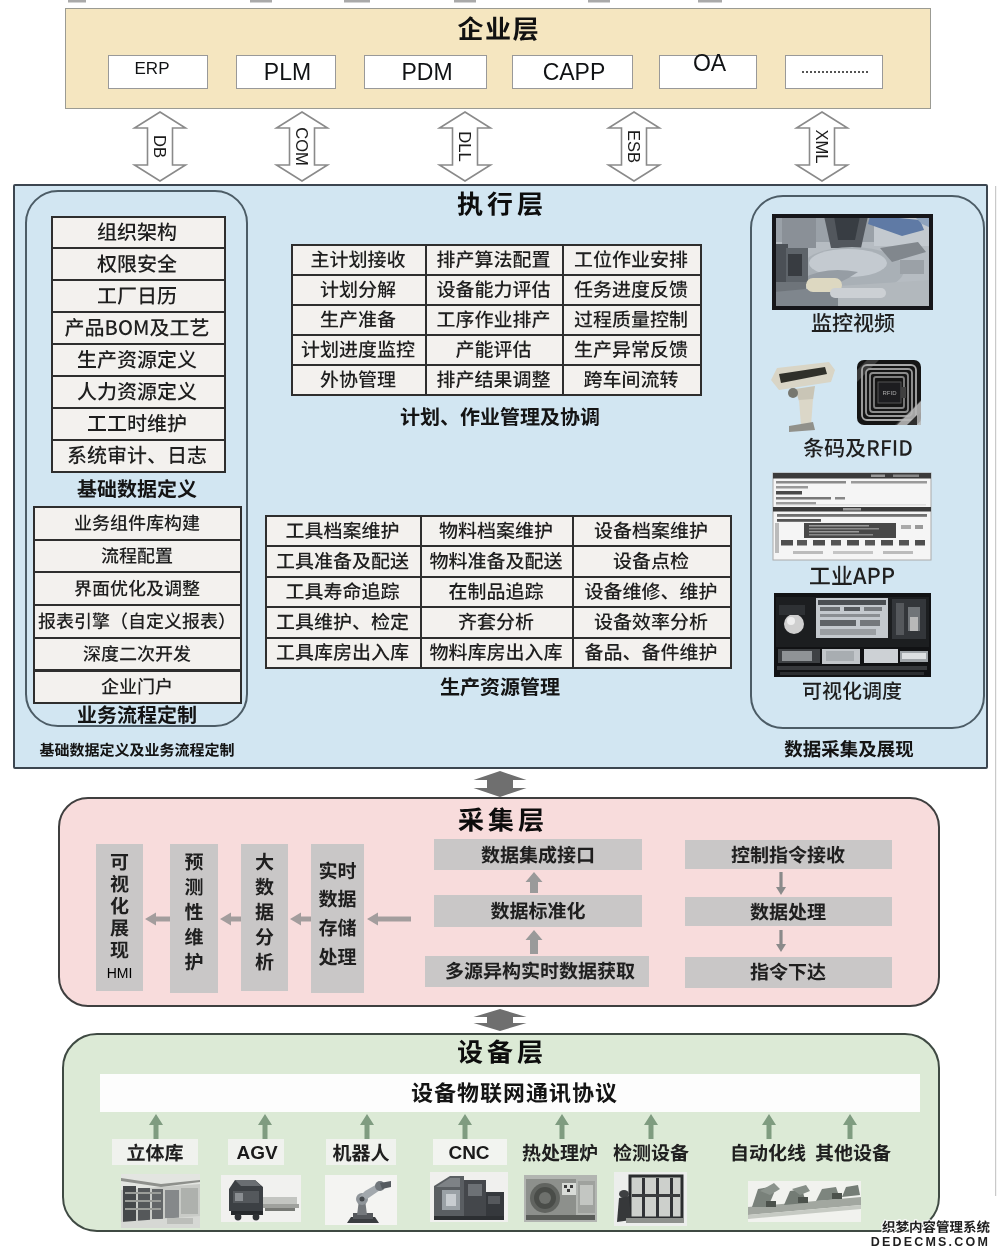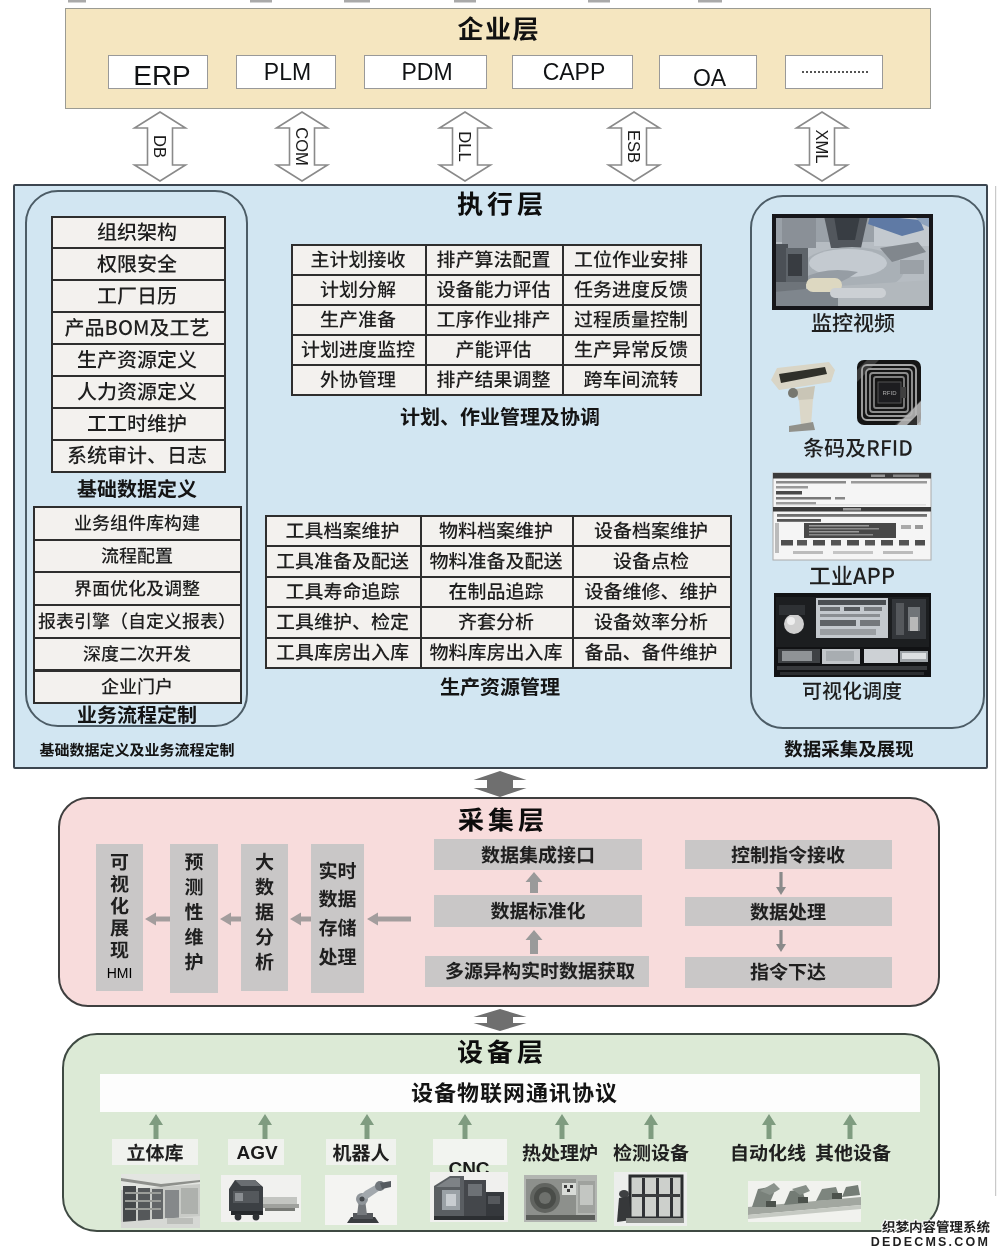--- a/index.html
+++ b/index.html
@@ -1,28 +1,28 @@
 <!DOCTYPE html>
 <html><head><meta charset="utf-8"><style>
 html,body{margin:0;padding:0;}
 body{width:1000px;height:1255px;position:relative;background:#fff;overflow:hidden;font-family:"Liberation Sans",sans-serif;}
 .abs{position:absolute;box-sizing:border-box;}
 .lt{line-height:1.25;white-space:nowrap;}
 </style></head><body>
 <div class="abs" style="left:65px;top:8px;width:866px;height:101px;background:#f5e6c0;border:1.5px solid #9b9b93;"></div>
 <div class="abs" style="left:108px;top:55px;width:100px;height:34px;background:#fff;border:1.5px solid #999;"></div>
-<div class="abs lt" style="font-size:28px;font-weight:normal;color:#101214;left:62px;top:57.74px;width:200px;text-align:center;">ERP</div>
+<div class="abs lt" style="font-size:17px;font-weight:normal;color:#101214;left:52px;top:57.74px;width:200px;text-align:center;">ERP</div>
 <div class="abs" style="left:236px;top:55px;width:100px;height:34px;background:#fff;border:1.5px solid #999;"></div>
 <div class="abs lt" style="font-size:23px;font-weight:normal;color:#101214;left:187.5px;top:57.74px;width:200px;text-align:center;">PLM</div>
 <div class="abs" style="left:364px;top:55px;width:123px;height:34px;background:#fff;border:1.5px solid #999;"></div>
 <div class="abs lt" style="font-size:23px;font-weight:normal;color:#101214;left:327.0px;top:57.74px;width:200px;text-align:center;">PDM</div>
 <div class="abs" style="left:512px;top:55px;width:121px;height:34px;background:#fff;border:1.5px solid #999;"></div>
 <div class="abs lt" style="font-size:23px;font-weight:normal;color:#101214;left:474.0px;top:57.74px;width:200px;text-align:center;">CAPP</div>
 <div class="abs" style="left:659px;top:55px;width:98px;height:34px;background:#fff;border:1.5px solid #999;"></div>
-<div class="abs lt" style="font-size:23px;font-weight:normal;color:#101214;left:609.5px;top:64px;width:200px;text-align:center;">OA</div>
+<div class="abs lt" style="font-size:23px;font-weight:normal;color:#101214;left:609.5px;top:49px;width:200px;text-align:center;">OA</div>
 <div class="abs" style="left:785px;top:55px;width:98px;height:34px;background:#fff;border:1.5px solid #999;"></div>
 <div class="abs" style="left:802px;top:71px;width:66px;border-top:2px dotted #555"></div>
 <div class="abs" style="left:13px;top:184px;width:975px;height:585px;background:#d2e6f2;border:2px solid #3c4650;border-radius:2px;"></div>
 <div class="abs" style="left:24.5px;top:190px;width:223px;height:537px;background:none;border:2px solid #4c5c66;border-radius:33px;"></div>
 <div class="abs" style="left:50.5px;top:215.5px;width:175px;height:33.9px;background:#f3f1ee;border:2px solid #2e2e2e;"></div>
 <div class="abs" style="left:50.5px;top:247.4px;width:175px;height:33.9px;background:#f3f1ee;border:2px solid #2e2e2e;"></div>
 <div class="abs" style="left:50.5px;top:279.3px;width:175px;height:33.9px;background:#f3f1ee;border:2px solid #2e2e2e;"></div>
 <div class="abs" style="left:50.5px;top:311.2px;width:175px;height:33.9px;background:#f3f1ee;border:2px solid #2e2e2e;"></div>
 <div class="abs" style="left:50.5px;top:343.1px;width:175px;height:33.9px;background:#f3f1ee;border:2px solid #2e2e2e;"></div>
 <div class="abs" style="left:50.5px;top:375.0px;width:175px;height:33.9px;background:#f3f1ee;border:2px solid #2e2e2e;"></div>
@@ -77,21 +77,21 @@
 <div class="abs" style="left:685px;top:840px;width:207px;height:29px;background:#c9c7c7;"></div>
 <div class="abs" style="left:685px;top:897px;width:207px;height:29px;background:#c9c7c7;"></div>
 <div class="abs" style="left:685px;top:957px;width:207px;height:31px;background:#c9c7c7;"></div>
 <div class="abs" style="left:62px;top:1033px;width:878px;height:199px;background:#dcead6;border:2px solid #3f4a43;border-radius:35px;"></div>
 <div class="abs" style="left:100px;top:1074px;width:820px;height:38px;background:#fdfdfd;"></div>
 <div class="abs" style="left:112px;top:1139px;width:86px;height:26px;background:#f0f2ee;"></div>
 <div class="abs" style="left:228px;top:1139px;width:56px;height:26px;background:#f0f2ee;"></div>
 <div class="abs lt" style="font-size:19px;font-weight:bold;color:#1a1a1a;left:157px;top:1141.22px;width:200px;text-align:center;">AGV</div>
 <div class="abs" style="left:326px;top:1139px;width:70px;height:26px;background:#f0f2ee;"></div>
 <div class="abs" style="left:433px;top:1139px;width:74px;height:26px;background:#f2f4f0;"></div>
-<div class="abs lt" style="font-size:19px;font-weight:bold;color:#1a1a1a;left:369px;top:1141.22px;width:200px;text-align:center;margin-top:16px;">CNC</div>
+<div class="abs lt" style="font-size:19px;font-weight:bold;color:#1a1a1a;left:369px;top:1141.22px;width:200px;text-align:center;">CNC</div>
 <svg class="abs" style="left:0;top:0;pointer-events:none" width="1000" height="1255">
 <defs>
       <path id="g0" d="M18 -40V-5H8V6H93V-5H57V-25H84V-35H57V-56H44V-5H30V-40ZM48 -86C38 -71 20 -59 2 -52C5 -49 8 -45 10 -42C25 -48 39 -58 50 -70C64 -55 77 -48 91 -42C92 -45 96 -50 98 -52C84 -57 70 -64 57 -78L59 -81Z"></path>
       <path id="g1" d="M6 -61C11 -48 16 -32 18 -22L30 -27C28 -36 22 -52 17 -64ZM83 -64C80 -52 74 -38 69 -28V-84H57V-8H43V-84H31V-8H5V4H95V-8H69V-27L78 -22C83 -32 90 -46 94 -58Z"></path>
       <path id="g2" d="M31 -46V-36H88V-46ZM24 -71H78V-62H24ZM11 -81V-51C11 -35 11 -13 2 3C5 4 10 7 13 9C22 -8 24 -34 24 -51V-52H90V-81ZM68 -14 73 -6 44 -4C48 -8 52 -13 54 -18H79ZM31 9C35 7 40 7 78 4C79 6 80 8 81 10L93 5C90 -1 83 -11 79 -18H95V-28H25V-18H40C37 -12 34 -8 32 -6C30 -4 29 -2 27 -2C28 1 30 6 31 9Z"></path>
       <path id="g3" d="M50 -85C50 -78 50 -71 50 -65H37V-54H50C50 -50 50 -45 49 -41L42 -45L36 -38L35 -43L26 -41V-55H35V-66H26V-85H15V-66H4V-55H15V-37C10 -36 6 -35 3 -34L5 -22L15 -25V-4C15 -3 14 -3 13 -3C12 -3 8 -3 5 -3C6 0 8 6 8 9C15 9 19 8 22 6C25 4 26 1 26 -4V-29L37 -33L36 -36L47 -30C44 -17 38 -7 28 -0C30 2 35 7 36 10C47 1 53 -10 57 -23C61 -21 64 -18 66 -16L72 -23C72 -3 75 9 85 9C93 9 97 5 98 -10C95 -10 90 -13 88 -15C88 -6 87 -2 86 -2C82 -2 82 -26 84 -65H62C62 -71 62 -78 62 -85ZM72 -54C72 -44 71 -35 71 -27C68 -30 64 -32 60 -35C60 -41 61 -47 61 -54Z"></path>
       <path id="g4" d="M45 -79V-68H94V-79ZM25 -85C21 -78 11 -69 3 -64C5 -61 8 -56 9 -54C19 -60 30 -71 37 -80ZM40 -52V-40H70V-5C70 -4 69 -3 68 -3C66 -3 59 -3 53 -4C55 0 57 5 57 9C66 9 72 8 77 7C81 5 82 2 82 -5V-40H96V-52ZM29 -63C23 -52 12 -40 2 -33C4 -31 8 -25 10 -23C12 -25 15 -27 18 -30V9H30V-44C34 -48 38 -54 41 -59Z"></path>
       <path id="g5" d="M5 -7 6 2C16 -0 28 -3 40 -6L39 -14C26 -11 13 -8 5 -7ZM48 -80V-2H38V6H96V-2H88V-80ZM57 -2V-20H78V-2ZM57 -46H78V-28H57ZM57 -54V-71H78V-54ZM7 -42C8 -43 11 -43 23 -45C18 -39 15 -34 13 -32C9 -29 7 -26 5 -26C6 -24 7 -19 8 -18C10 -19 14 -20 40 -25C40 -27 40 -31 40 -33L20 -30C28 -38 36 -48 42 -59L35 -63C33 -60 30 -56 28 -53L16 -52C22 -60 28 -70 32 -81L24 -85C20 -73 12 -60 10 -56C8 -53 6 -51 4 -50C5 -48 6 -44 7 -42Z"></path>
       <path id="g6" d="M4 -6 5 3C15 1 28 -2 40 -5L39 -14C26 -11 12 -8 4 -6ZM53 -69H80V-41H53ZM44 -78V-32H90V-78ZM73 -20C78 -11 84 0 86 8L95 4C93 -3 87 -15 82 -23ZM50 -23C47 -13 42 -3 36 3C38 4 42 7 44 8C51 1 57 -9 60 -21ZM6 -41C8 -42 10 -42 21 -44C17 -38 14 -33 12 -32C9 -28 6 -26 4 -25C5 -23 6 -19 7 -17C9 -18 13 -19 40 -24C40 -26 40 -30 40 -33L20 -29C28 -38 35 -48 41 -58L33 -63C31 -59 29 -55 27 -52L15 -51C21 -59 27 -70 32 -80L22 -84C19 -72 11 -59 9 -56C7 -53 5 -50 3 -50C4 -47 6 -43 6 -41Z"></path>
       <path id="g7" d="M64 -68H82V-50H64ZM56 -77V-41H92V-77ZM45 -39V-30H6V-22H39C30 -13 16 -5 4 -1C6 1 8 4 10 7C22 2 36 -7 45 -17V8H55V-16C64 -7 77 2 90 6C91 4 94 -0 96 -2C83 -6 69 -13 61 -22H94V-30H55V-39ZM20 -84C20 -81 20 -77 20 -74H5V-66H19C17 -56 13 -48 3 -43C5 -41 8 -38 9 -36C21 -42 26 -52 28 -66H40C39 -54 39 -50 37 -48C36 -47 36 -47 34 -47C33 -47 30 -47 26 -48C27 -45 28 -42 28 -39C33 -39 37 -39 39 -39C41 -40 43 -40 45 -42C47 -45 48 -53 49 -71C50 -72 50 -74 50 -74H29C29 -77 29 -81 29 -84Z"></path>

